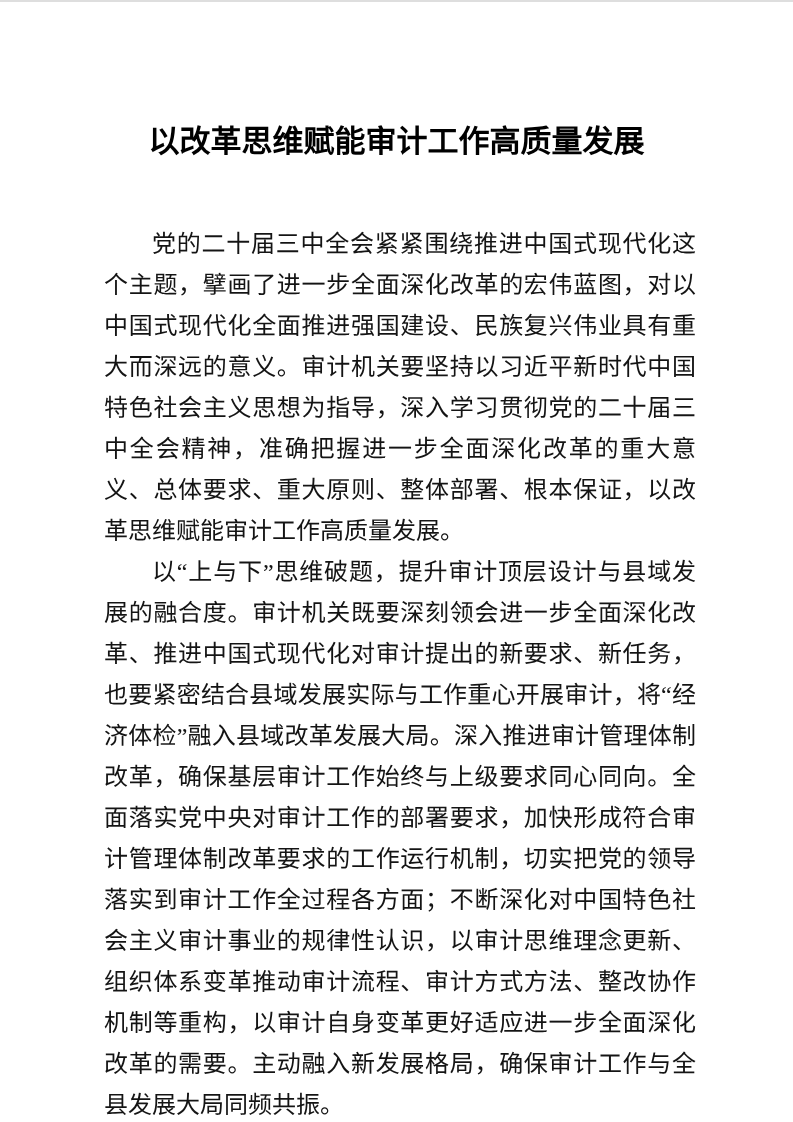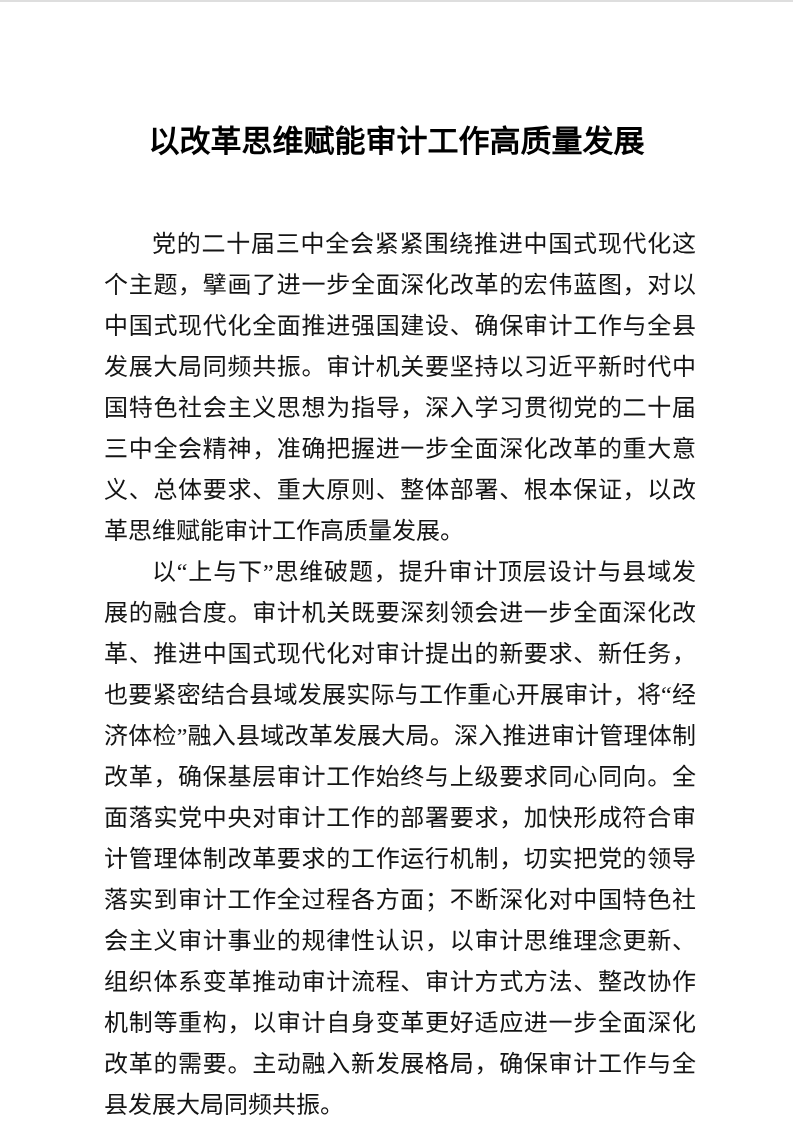--- a/index.html
+++ b/index.html
@@ -52,16 +52,16 @@
     color: #141414;
   }
 </style>
 </head>
 <body>
 
 <div class="page">
   <div class="scan-edge"></div>
   <h1 class="doc-title">以改革思维赋能审计工作高质量发展</h1>
   <div class="doc-body">
-    <p class="para">党的二十届三中全会紧紧围绕推进中国式现代化这个主题，擘画了进一步全面深化改革的宏伟蓝图，对以中国式现代化全面推进强国建设、确保审计工作与全县发展大局同频共振。审计机关要坚持以习近平新时代中国特色社会主义思想为指导，深入学习贯彻党的二十届三中全会精神，准确把握进一步全面深化改革的重大意义、总体要求、重大原则、整体部署、根本保证，以改革思维赋能审计工作高质量发展。</p>
+    <p class="para">党的二十届三中全会紧紧围绕推进中国式现代化这个主题，擘画了进一步全面深化改革的宏伟蓝图，对以中国式现代化全面推进强国建设、民族复兴伟业具有重大而深远的意义。审计机关要坚持以习近平新时代中国特色社会主义思想为指导，深入学习贯彻党的二十届三中全会精神，准确把握进一步全面深化改革的重大意义、总体要求、重大原则、整体部署、根本保证，以改革思维赋能审计工作高质量发展。</p>
     <p class="para">以“上与下”思维破题，提升审计顶层设计与县域发展的融合度。审计机关既要深刻领会进一步全面深化改革、推进中国式现代化对审计提出的新要求、新任务，也要紧密结合县域发展实际与工作重心开展审计，将“经济体检”融入县域改革发展大局。深入推进审计管理体制改革，确保基层审计工作始终与上级要求同心同向。全面落实党中央对审计工作的部署要求，加快形成符合审计管理体制改革要求的工作运行机制，切实把党的领导落实到审计工作全过程各方面；不断深化对中国特色社会主义审计事业的规律性认识，以审计思维理念更新、组织体系变革推动审计流程、审计方式方法、整改协作机制等重构，以审计自身变革更好适应进一步全面深化改革的需要。主动融入新发展格局，确保审计工作与全县发展大局同频共振。</p>
   </div>
 </div>
 
 </body></html>

